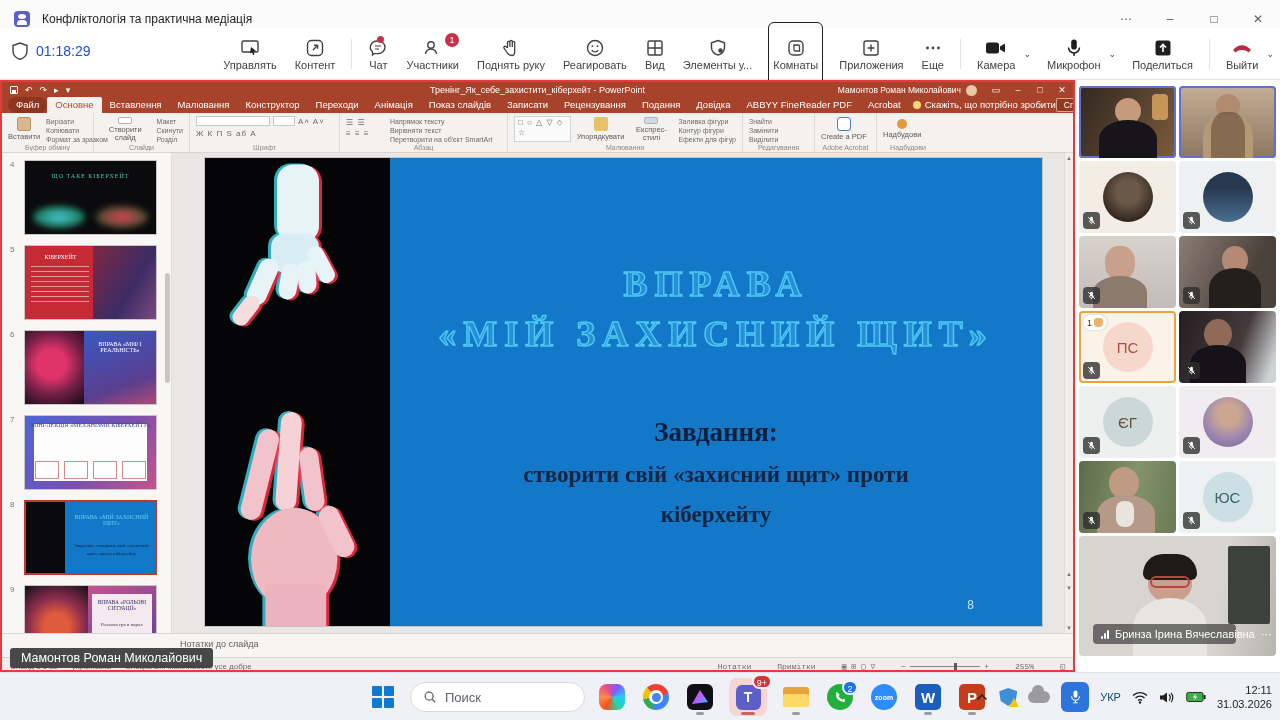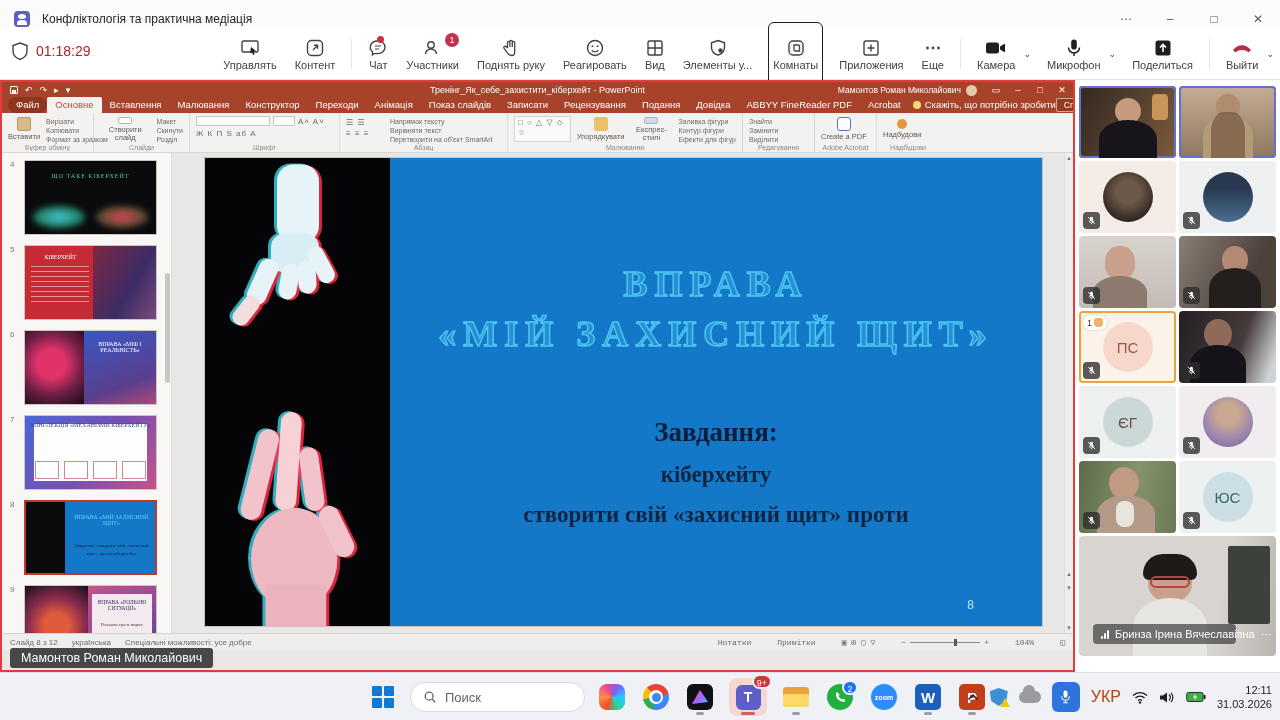--- a/index.html
+++ b/index.html
@@ -17,21 +17,21 @@
   .t-logo::before { content:""; position:absolute; left:3px; top:9px; width:10px; height:5px;
     border-radius:4px 4px 0 0; background:#fff; }
   .t-title { margin-left:12px; font-size:12px; color:#242424; }
   .t-wincontrols { margin-left:auto; display:flex; align-items:center; height:100%; }
   .t-wincontrols span { width:44px; text-align:center; font-size:12px; color:#5a5a5a; }
 
   
   .t-toolbar { position:absolute; left:0; top:28px; width:1280px; height:52px;
     background:#fff; border-bottom:1px solid #e3e3e3; }
   .t-timer { position:absolute; left:12px; top:14px; display:flex; align-items:center; gap:8px;
-    font-size:14px; color:#b91c1c; }
+    font-size:14px; color:#1d4ed8; }
   .t-actions { position:absolute; right:6px; top:3px; height:46px; display:flex;
     align-items:center; gap:14px; }
   .tbtn { display:flex; flex-direction:column; align-items:center; gap:1px; color:#424242;
     font-size:11px; position:relative; padding:2px 2px; }
   .tbtn svg { display:block; }
   .tbtn .badge-dot { position:absolute; top:0px; right:6px; width:7px; height:7px;
     border-radius:50%; background:#c4314b; }
   .tbtn .badge-num { position:absolute; top:-3px; right:2px; min-width:14px; height:14px;
     border-radius:7px; background:#c4314b; color:#fff; font-size:9px; line-height:14px;
     text-align:center; padding:0 2px; }
@@ -236,21 +236,21 @@
   .whatsapp { width:26px; height:26px; border-radius:50%; background:#22b03c; position:relative; }
   .wa-phone { position:absolute; left:6px; top:6px; width:14px; height:14px; }
   .zoomic { width:26px; height:26px; border-radius:50%; background:#2d8cff; color:#fff;
     display:flex; align-items:center; justify-content:center; font-size:7px; font-weight:bold; }
   .wordic { width:26px; height:26px; border-radius:5px; background:#1b5ebe; color:#fff;
     display:flex; align-items:center; justify-content:center; font-size:15px; font-weight:bold; }
   .pptic { width:26px; height:26px; border-radius:5px; background:#c43e1c; color:#fff;
     display:flex; align-items:center; justify-content:center; font-size:15px; font-weight:bold; }
 
   .tb-tray { position:absolute; right:8px; top:0; height:48px; display:flex; align-items:center; gap:11px; }
-  .tray-txt { font-size:16px; color:#c2410c; }
+  .tray-txt { font-size:11px; color:#0c4a6e; }
   .mic-tile { width:28px; height:30px; border-radius:6px; background:#2e74dd; display:flex;
     align-items:center; justify-content:center; }
   .clockstack { text-align:right; font-size:11px; color:#1f1f1f; line-height:1.3; }
   .defender { position:relative; width:18px; height:18px; }
   .defender .sh { position:absolute; inset:0; background:#3f8fd6; clip-path:polygon(50% 0,100% 18%,92% 72%,50% 100%,8% 72%,0 18%); }
   .defender .warn { position:absolute; right:-2px; bottom:-1px; width:0; height:0;
     border-left:5px solid transparent; border-right:5px solid transparent; border-bottom:9px solid #f4c518; }
   .cloudic { width:22px; height:12px; background:#9a9aa0; border-radius:8px; position:relative; }
   .cloudic::before { content:""; position:absolute; left:4px; top:-6px; width:12px; height:12px;
     border-radius:50%; background:#9a9aa0; }
@@ -617,51 +617,54 @@
                 <ellipse cx="52" cy="96" rx="27" ry="32" fill="#efb9c1"></ellipse>
                 <rect x="72" y="62" width="13" height="34" rx="6.5" transform="rotate(-26 78 79)"></rect>
                 <rect x="34" y="112" width="38" height="28" fill="#eab3bd"></rect>
               </g>
             </svg>
           </div>
           <div class="slide-blue">
             <div class="slide-title st1">ВПРАВА</div>
             <div class="slide-title st2">«МІЙ ЗАХИСНИЙ ЩИТ»</div>
             <div class="task-h">Завдання:</div>
+            <div class="task-l">створити свій «захисний щит» проти</div>
             <div class="task-l">кіберхейту</div>
-            <div class="task-l">створити свій «захисний щит» проти</div>
             <div class="pagenum">8</div>
           </div>
         </div>
         <div class="canvas-scroll">
           <span class="arr" style="top:2px">▲</span>
           <span class="arr" style="top:418px">▲</span>
           <span class="arr" style="top:432px">▼</span>
           <span class="arr" style="bottom:2px">▼</span>
         </div>
       </div>
     </div>
 
+    <div class="notes">
+      <span>Нотатки до слайда</span>
+    </div>
 
     <div class="ppt-status">
       <span>Слайд 8 з 12</span>
       <span>українська</span>
       <span>Спеціальні можливості: усе добре</span>
       <div class="right">
         <span>Нотатки</span>
         <span>Примітки</span>
         <span>▣ ⊞ ▢ ▽</span>
         <div class="zoombar">
           <span>−</span>
             <div class="zoomline">
               <i></i>
             </div>
             <span>+</span>
         </div>
-        <span>104%</span>
+        <span>255%</span>
         <span>◱</span>
       </div>
     </div>
 
     <div class="presenter-pill">Мамонтов Роман Миколайович</div>
   </div>
 
   <div class="sidebar">
 
     <div class="ptile speaking" style="background:linear-gradient(115deg,#33281f,#584330 55%,#7c5c3a)">

